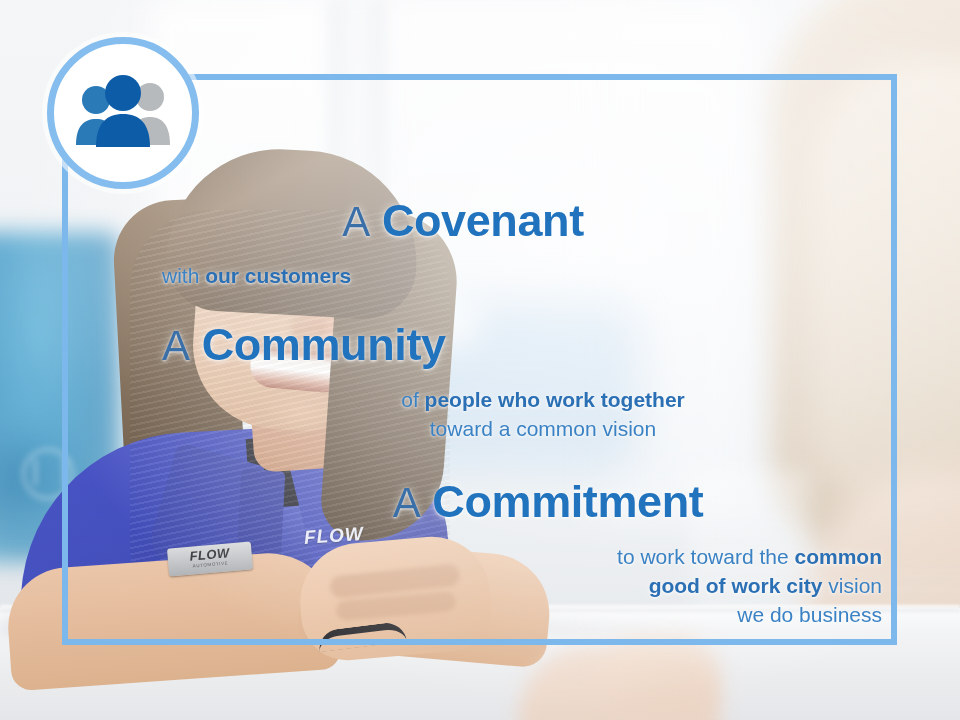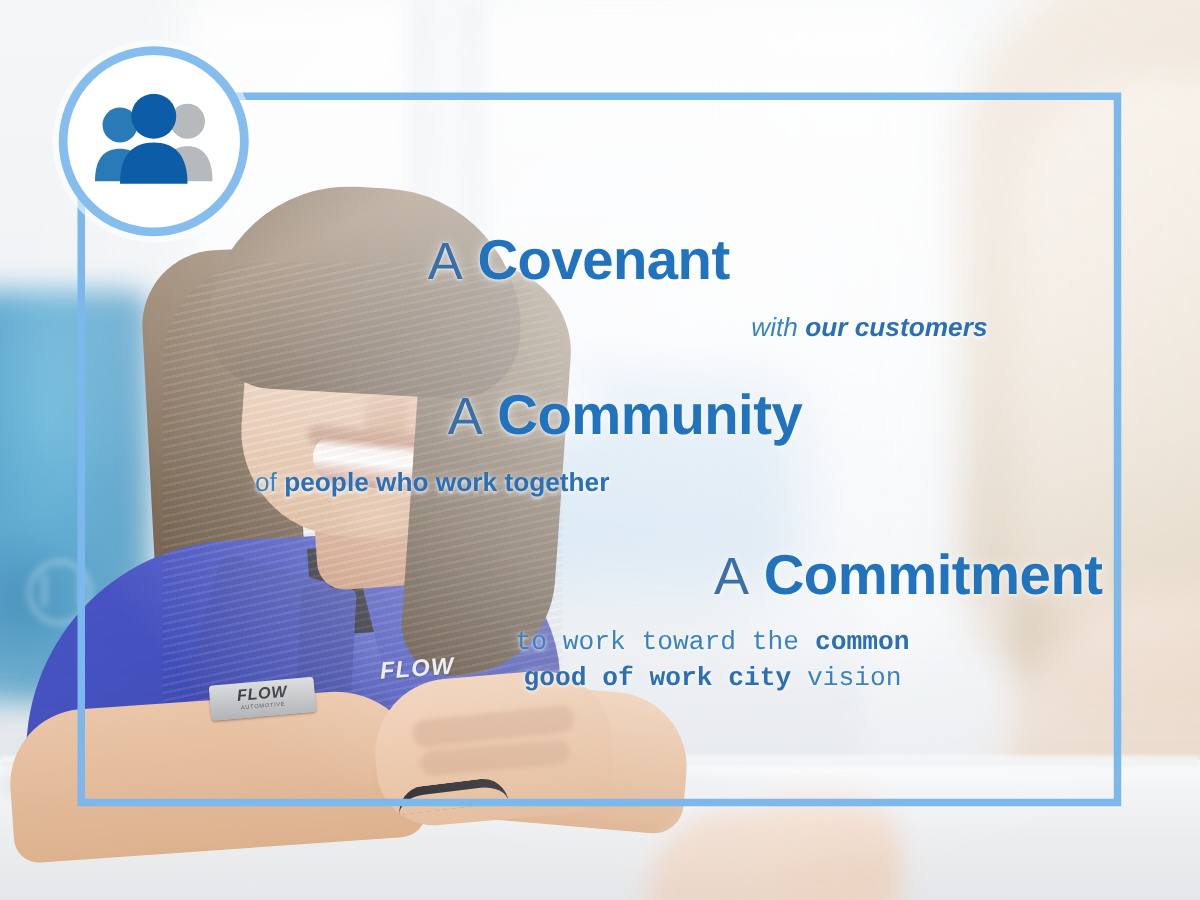--- a/index.html
+++ b/index.html
@@ -174,36 +174,36 @@
     background:#ffffff;border:7px solid #84bdee;box-sizing:border-box;
     box-shadow:0 0 0 5px rgba(255,255,255,.55);
     display:flex;align-items:center;justify-content:center;}
   .badge svg{display:block;}
 
   .content{position:absolute;left:62px;top:74px;width:835px;height:571px;}
 
   .title{position:absolute;left:150px;top:24px;width:660px;text-align:center;
     font-weight:700;font-size:56px;line-height:60px;color:#0f57a4;letter-spacing:-1px;}
 
-  .principles{position:absolute;left:100px;top:109px;width:720px;}
+  .principles{position:absolute;left:100px;top:122px;width:720px;}
   .pr{margin-bottom:4px;}
   .pr-head{font-size:0;line-height:50px;}
   .pr-a{font-size:42px;font-weight:400;color:#3b6fa8;letter-spacing:0px;}
   .pr-noun{font-size:45px;font-weight:700;color:#2273bd;letter-spacing:-.4px;}
   .pr-sub{font-size:21px;line-height:29px;color:#3b82c4;font-weight:400;}
   .pr-sub b{font-weight:700;color:#2b6fb4;}
 
   .row1 .pr-head{text-align:center;padding-right:118px;}
-  .row1 .pr-sub{text-align:right;padding-right:92px;font-style:italic;}
+  .row1 .pr-sub{text-align:left;padding-right:92px;}
   .row2{margin-top:30px;}
-  .row2 .pr-head{text-align:center;padding-right:44px;}
-  .row2 .pr-sub{padding-left:42px;}
+  .row2 .pr-head{padding-right:44px;}
+  .row2 .pr-sub{text-align:center;padding-left:42px;}
   .row3{margin-top:34px;}
-  .row3 .pr-head{text-align:right;padding-left:52px;}
-  .row3 .pr-sub{text-align:center;padding-left:96px;font-family:Liberation Mono, monospace;}
+  .row3 .pr-head{text-align:center;padding-left:52px;}
+  .row3 .pr-sub{text-align:right;padding-left:96px;}
 
   .txt-shadow{text-shadow:0 1px 3px rgba(255,255,255,.85),0 0 10px rgba(255,255,255,.55);}
 </style>
 </head>
 <body>
 
 <div id="stage">
 
   <div class="photo">
     <div class="bg-wall"></div>
@@ -288,30 +288,30 @@
         </div>
         <div class="pr-sub txt-shadow" style="color: rgb(59, 130, 196);"><span>with </span><b style="color: rgb(43, 111, 180);">our customers</b></div>
       </div>
 
       <div class="pr row2">
         <div class="pr-head txt-shadow">
           <span class="pr-a" style="color: rgb(59, 111, 168);">A</span>
           <span class="pr-a" style="color: rgb(59, 111, 168);">&nbsp;</span>
           <span class="pr-noun" style="color: rgb(34, 115, 189);">Community</span>
         </div>
-        <div class="pr-sub txt-shadow" style="color: rgb(59, 130, 196);"><span>of </span><b style="color: rgb(43, 111, 180);">people who work together</b><br></div>
+        <div class="pr-sub txt-shadow" style="color: rgb(59, 130, 196);"><span>of </span><b style="color: rgb(43, 111, 180);">people who work together</b><br><span>toward a common vision</span></div>
       </div>
 
       <div class="pr row3">
         <div class="pr-head txt-shadow">
           <span class="pr-a" style="color: rgb(59, 111, 168);">A</span>
           <span class="pr-a" style="color: rgb(59, 111, 168);">&nbsp;</span>
           <span class="pr-noun" style="color: rgb(34, 115, 189);">Commitment</span>
         </div>
-        <div class="pr-sub txt-shadow" style="color: rgb(59, 130, 196);"><span>to work toward the </span><b style="color: rgb(43, 111, 180);">common</b><br><b style="color: rgb(43, 111, 180);">good of work city</b><span> vision</span><br></div>
+        <div class="pr-sub txt-shadow" style="color: rgb(59, 130, 196);"><span>to work toward the </span><b style="color: rgb(43, 111, 180);">common</b><br><b style="color: rgb(43, 111, 180);">good of work city</b><span> vision</span><br><span>we do business</span></div>
       </div>
 
     </div>
   </div>
 
   <div class="badge" style="border-color: rgb(132, 189, 238);">
     <svg width="104" height="76" viewBox="0 0 104 76" aria-hidden="true">
 
       <circle cx="79" cy="22" r="14" fill="#b6babd"></circle>
       <path d="M59 70 C59 50 67 42 79 42 C91 42 99 50 99 70 Z" fill="#b6babd"></path>

